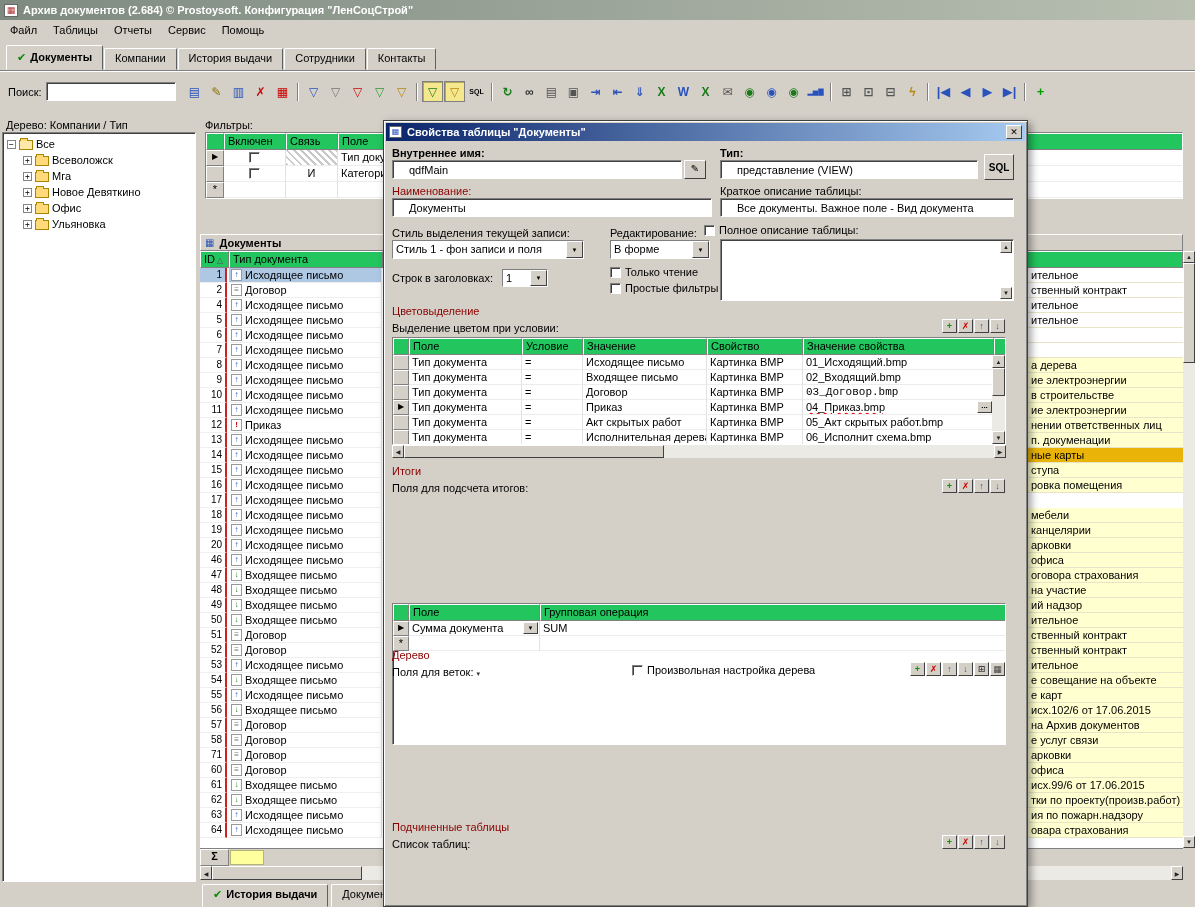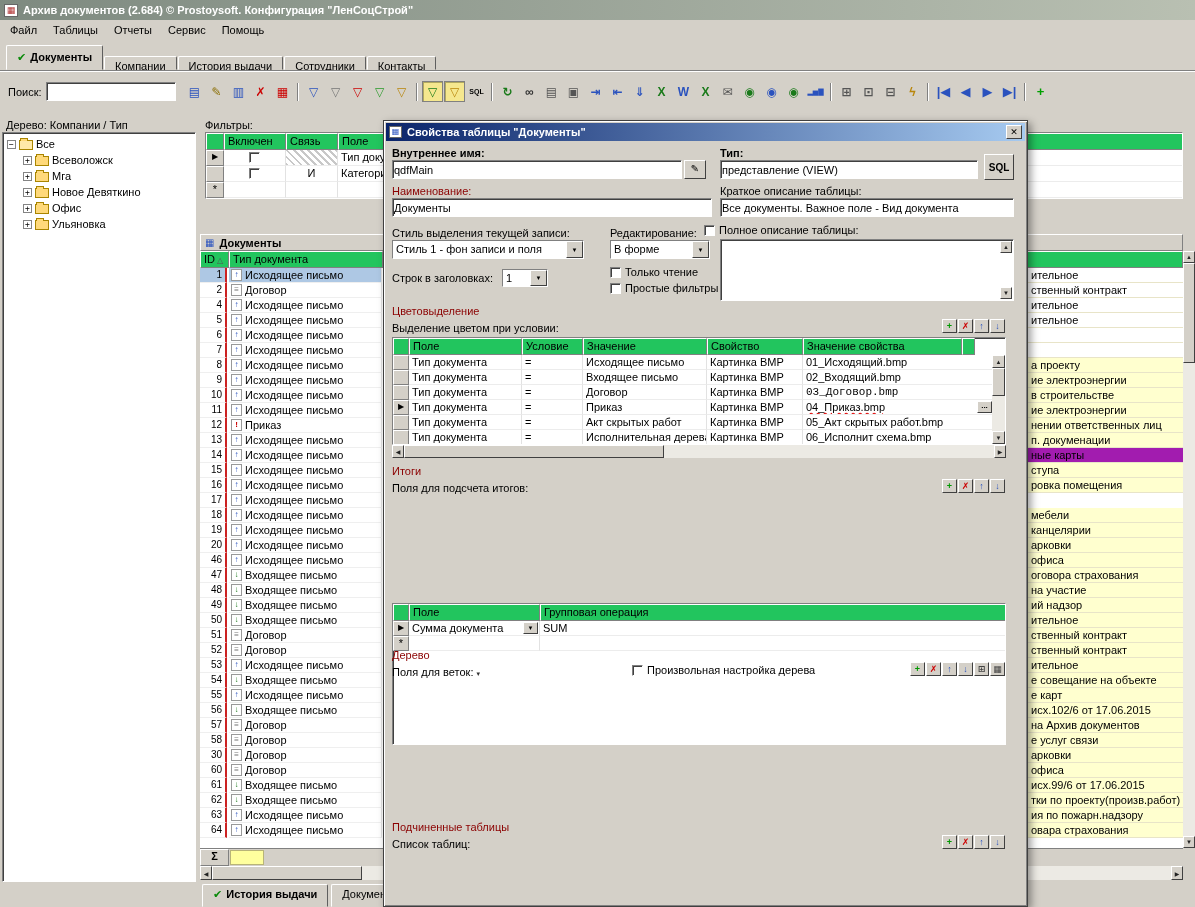--- a/index.html
+++ b/index.html
@@ -7,32 +7,32 @@
 .screen{position:relative;width:1195px;height:907px;background:#d4d0c8;font-family:"Liberation Sans","DejaVu Sans",sans-serif;font-size:11px;color:#000;overflow:hidden}
 .abs{position:absolute}
 .bold{font-weight:bold}
 .red{color:#8b0000;font-weight:normal}
 
 .titlebar{left:0;top:0;width:1195px;height:20px;background:linear-gradient(90deg,#7e8a80,#b9c0b2);color:#fff;font-weight:bold;display:flex;align-items:center;gap:5px;padding-left:4px}
 .app-ico{width:14px;height:13px;background:#fff;border:1px solid #666;color:#b03030;font-size:9px;line-height:11px;text-align:center;flex:none}
 .menubar{left:0;top:20px;width:1195px;height:20px;display:flex;align-items:center;padding-left:2px}
 .menu-item{padding:2px 8px;cursor:default}
 .tabbar{left:0;top:44px;width:1195px;height:26px;display:flex;align-items:flex-end;padding-left:6px}
-.tab{height:14px;padding:3px 10px 0;background:#d4d0c8;border:1px solid;border-color:#fff #5f5f5f #d4d0c8 #fff;border-radius:2px 2px 0 0;margin-right:1px;display:flex;gap:4px;white-space:nowrap}
+.tab{height:22px;padding:3px 10px 0;background:#d4d0c8;border:1px solid;border-color:#fff #5f5f5f #d4d0c8 #fff;border-radius:2px 2px 0 0;margin-right:1px;display:flex;gap:4px;white-space:nowrap}
 .tab.active{height:25px;font-weight:bold;padding-top:5px}
 .chk{color:#0a8a0a;font-weight:bold}
 .toolbar-row{left:0;top:70px;width:1195px;height:42px;border-top:1px solid #808080;box-shadow:inset 0 1px 0 #fff}
 .icons{display:flex;align-items:center;gap:1px}
 .tbicon{width:21px;height:21px;display:flex;align-items:center;justify-content:center;font-size:12px;font-weight:bold;border:1px solid transparent;cursor:default;flex:none}
 .tbicon.small{font-size:7px;font-weight:bold}
 .tbicon.pressed{background:#f5e78e;border:1px solid #808080;box-shadow:inset 1px 1px 0 #b0a860}
 .tbicon.nav{font-size:13px}
 .tb-sep{width:2px;height:18px;border-left:1px solid #808080;border-right:1px solid #fff;margin:0 3px;flex:none}
 
-.sunken{background:#fff;border:1px solid;border-color:#808080 #fff #fff #808080;box-shadow:inset 1px 1px 0 #404040;padding:1px 1px;font-family:inherit;font-size:11px}
+.sunken{background:#fff;border:1px solid;border-color:#808080 #fff #fff #808080;box-shadow:inset 1px 1px 0 #404040;padding:1px 16px;font-family:inherit;font-size:11px}
 .raised,.sbtn,.mbtn,.dclose,.sqlbtn{background:#d4d0c8;border:1px solid;border-color:#fff #404040 #404040 #fff}
 
 .grid{background:#fff;border:1px solid;border-color:#808080 #fff #fff #808080;box-shadow:inset 1px 1px 0 #404040;overflow:hidden;position:relative}
 .gh{display:flex;height:17px}
 .hc{background:#22c55e;border:1px solid;border-color:#fff #808080 #808080 #fff;padding:1px 3px;overflow:hidden;white-space:nowrap;flex:none;height:100%}
 .gr{display:flex;height:15px}
 .c{border-right:1px solid #e2e2e2;border-bottom:1px solid #ececec;padding:0 3px;overflow:hidden;white-space:nowrap;flex:none;line-height:14px;height:100%;position:relative}
 .c.sel{background:#d4d0c8;border:1px solid;border-color:#fff #808080 #808080 #fff;text-align:center;font-size:8px;line-height:12px;padding:0}
 .hatch{background:repeating-linear-gradient(45deg,#c8c8c8 0 2px,#fff 2px 5px)}
 .celldrop{position:absolute;right:1px;top:1px;width:15px;height:12px;background:#d4d0c8;border:1px solid;border-color:#fff #404040 #404040 #fff;font-size:6px;text-align:center;line-height:11px}
@@ -295,21 +295,21 @@
           <span class="dtext">Исходящее письмо</span>
         </div>
         <div class="dfrag" style="background: rgb(255, 255, 255);"></div>
       </div>
       <div class="drow" style="top: 90px;">
         <div class="did">8</div>
         <div class="dtype">
           <span class="dico" style="color: rgb(42, 82, 190);">↑</span>
           <span class="dtext">Исходящее письмо</span>
         </div>
-        <div class="dfrag" style="background: rgb(255, 255, 207);">а проекту</div>
+        <div class="dfrag" style="background: rgb(255, 255, 207);">а дерева</div>
       </div>
       <div class="drow" style="top: 105px;">
         <div class="did">9</div>
         <div class="dtype">
           <span class="dico" style="color: rgb(42, 82, 190);">↑</span>
           <span class="dtext">Исходящее письмо</span>
         </div>
         <div class="dfrag" style="background: rgb(255, 255, 207);">ие электроэнергии</div>
       </div>
       <div class="drow" style="top: 120px;">
@@ -343,21 +343,21 @@
           <span class="dtext">Исходящее письмо</span>
         </div>
         <div class="dfrag" style="background: rgb(255, 255, 207);">п. докуменации</div>
       </div>
       <div class="drow" style="top: 180px;">
         <div class="did">14</div>
         <div class="dtype">
           <span class="dico" style="color: rgb(42, 82, 190);">↑</span>
           <span class="dtext">Исходящее письмо</span>
         </div>
-        <div class="dfrag" style="background: #a21caf;">ные карты</div>
+        <div class="dfrag" style="background: #eab308;">ные карты</div>
       </div>
       <div class="drow" style="top: 195px;">
         <div class="did">15</div>
         <div class="dtype">
           <span class="dico" style="color: rgb(42, 82, 190);">↑</span>
           <span class="dtext">Исходящее письмо</span>
         </div>
         <div class="dfrag" style="background: rgb(255, 255, 207);">ступа</div>
       </div>
       <div class="drow" style="top: 210px;">
@@ -498,21 +498,21 @@
       </div>
       <div class="drow" style="top: 465px;">
         <div class="did">58</div>
         <div class="dtype">
           <span class="dico" style="color: rgb(119, 119, 119);">≡</span>
           <span class="dtext">Договор</span>
         </div>
         <div class="dfrag" style="background: rgb(255, 255, 207);">е услуг связи</div>
       </div>
       <div class="drow" style="top: 480px;">
-        <div class="did">30</div>
+        <div class="did">71</div>
         <div class="dtype">
           <span class="dico" style="color: rgb(119, 119, 119);">≡</span>
           <span class="dtext">Договор</span>
         </div>
         <div class="dfrag" style="background: rgb(255, 255, 207);">арковки</div>
       </div>
       <div class="drow" style="top: 495px;">
         <div class="did">60</div>
         <div class="dtype">
           <span class="dico" style="color: rgb(119, 119, 119);">≡</span>
@@ -648,21 +648,21 @@
         <div class="mbtn" style="color: rgb(42, 82, 190);">↑</div>
         <div class="mbtn" style="color: rgb(42, 82, 190);">↓</div>
       </div>
     <div class="abs grid" id="color-grid" style="left:8px;top:216px;width:614px;height:108px">
         <div class="gh">
           <div class="hc" style="width: 16px;"></div>
           <div class="hc" style="width: 113px;">Поле</div>
           <div class="hc" style="width: 61px;">Условие</div>
           <div class="hc" style="width: 124px;">Значение</div>
           <div class="hc" style="width: 96px;">Свойство</div>
-          <div class="hc" style="width: 159px;">Значение свойства</div>
+          <div class="hc" style="width: 191px;">Значение свойства</div>
           <div class="hc" style="width: 13px;"></div>
         </div>
         <div class="gr">
           <div class="c sel" style="width: 16px;"></div>
           <div class="c" style="width: 113px;"><span>Тип документа</span></div>
           <div class="c" style="width: 61px;"><span>=</span></div>
           <div class="c" style="width: 124px;"><span>Исходящее письмо</span></div>
           <div class="c" style="width: 96px;"><span>Картинка BMP</span></div>
           <div class="c" style="width: 191px;"><span>01_Исходящий.bmp</span></div>
         </div>

